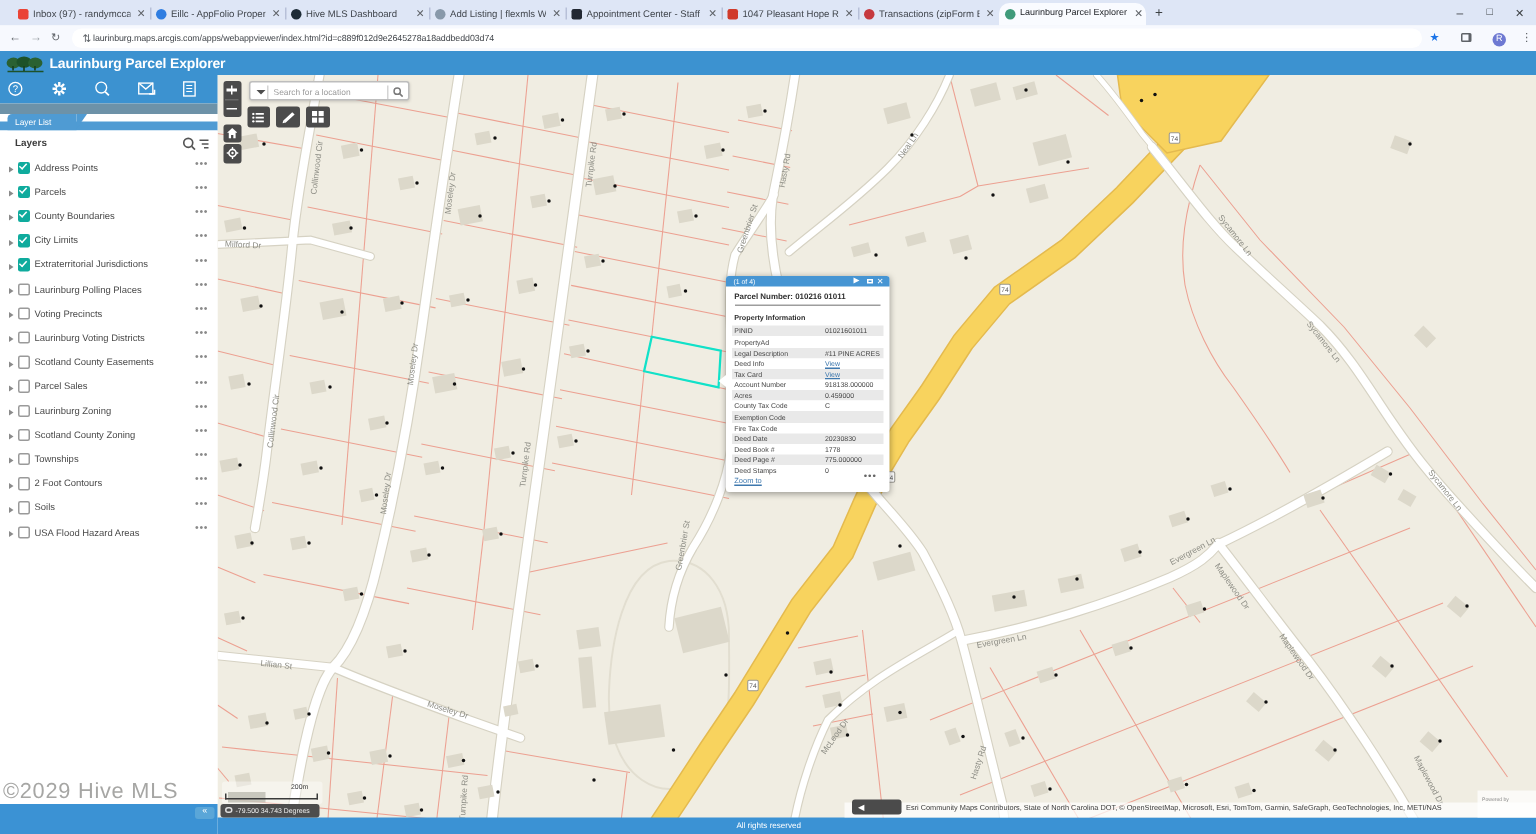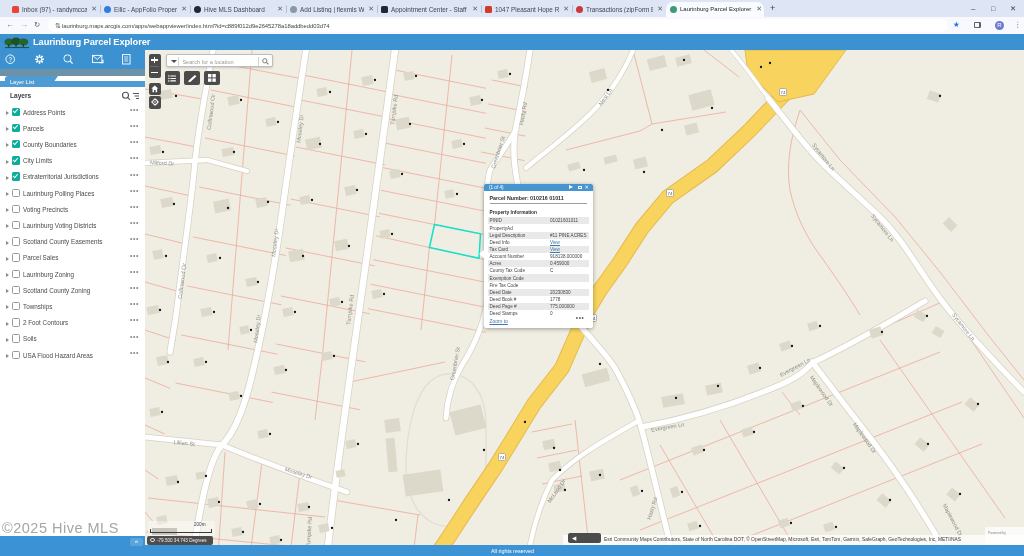--- a/index.html
+++ b/index.html
@@ -576,21 +576,21 @@
       <svg style="position:absolute;left:121px;top:4px;width:19px;height:10px" viewBox="0 0 19 10">
         <circle cx="4.5" cy="4.2" r="3" fill="none" stroke="#555" stroke-width="1.1"></circle>
         <line x1="6.8" y1="6.6" x2="9" y2="8.8" stroke="#555" stroke-width="1.1"></line>
         <path d="M12 2.5h6M13.5 5h4.5M15 7.5h3" stroke="#555" stroke-width="1" fill="none"></path>
       </svg>
     </div>
   <div class="abs" id="leftfoot">
       <div id="collapsebtn">«</div>
     </div>
   <div class="abs" id="footbar"><span style="position:relative;top:2.6px;left:-72px;">All rights reserved</span></div>
-  <div class="abs" id="watermark">©2025 Hive MLS</div>
+  <div class="abs" id="watermark">©2029 Hive MLS</div>
 
 <div class="abs dkbtn" style="left:148.8px;top:53.7px;width:11.8px;height:24.8px;">
   <div style="position:absolute;left:2.6px;top:5.8px;width:6.6px;height:1.3px;background:#fff;"></div>
   <div style="position:absolute;left:5.25px;top:3.1px;width:1.3px;height:6.6px;background:#fff;"></div>
   <div style="position:absolute;left:1.5px;top:12.4px;width:8.8px;height:1px;background:#6a6a6a;"></div>
   <div style="position:absolute;left:2.6px;top:18px;width:6.6px;height:1.3px;background:#fff;"></div>
 </div>
 
 <div class="abs dkbtn" style="left:148.8px;top:82.9px;width:11.8px;height:11.8px;">
  <svg style="position:absolute;left:2.1px;top:2.1px" width="7.6" height="7.6" viewBox="0 0 10 10">

